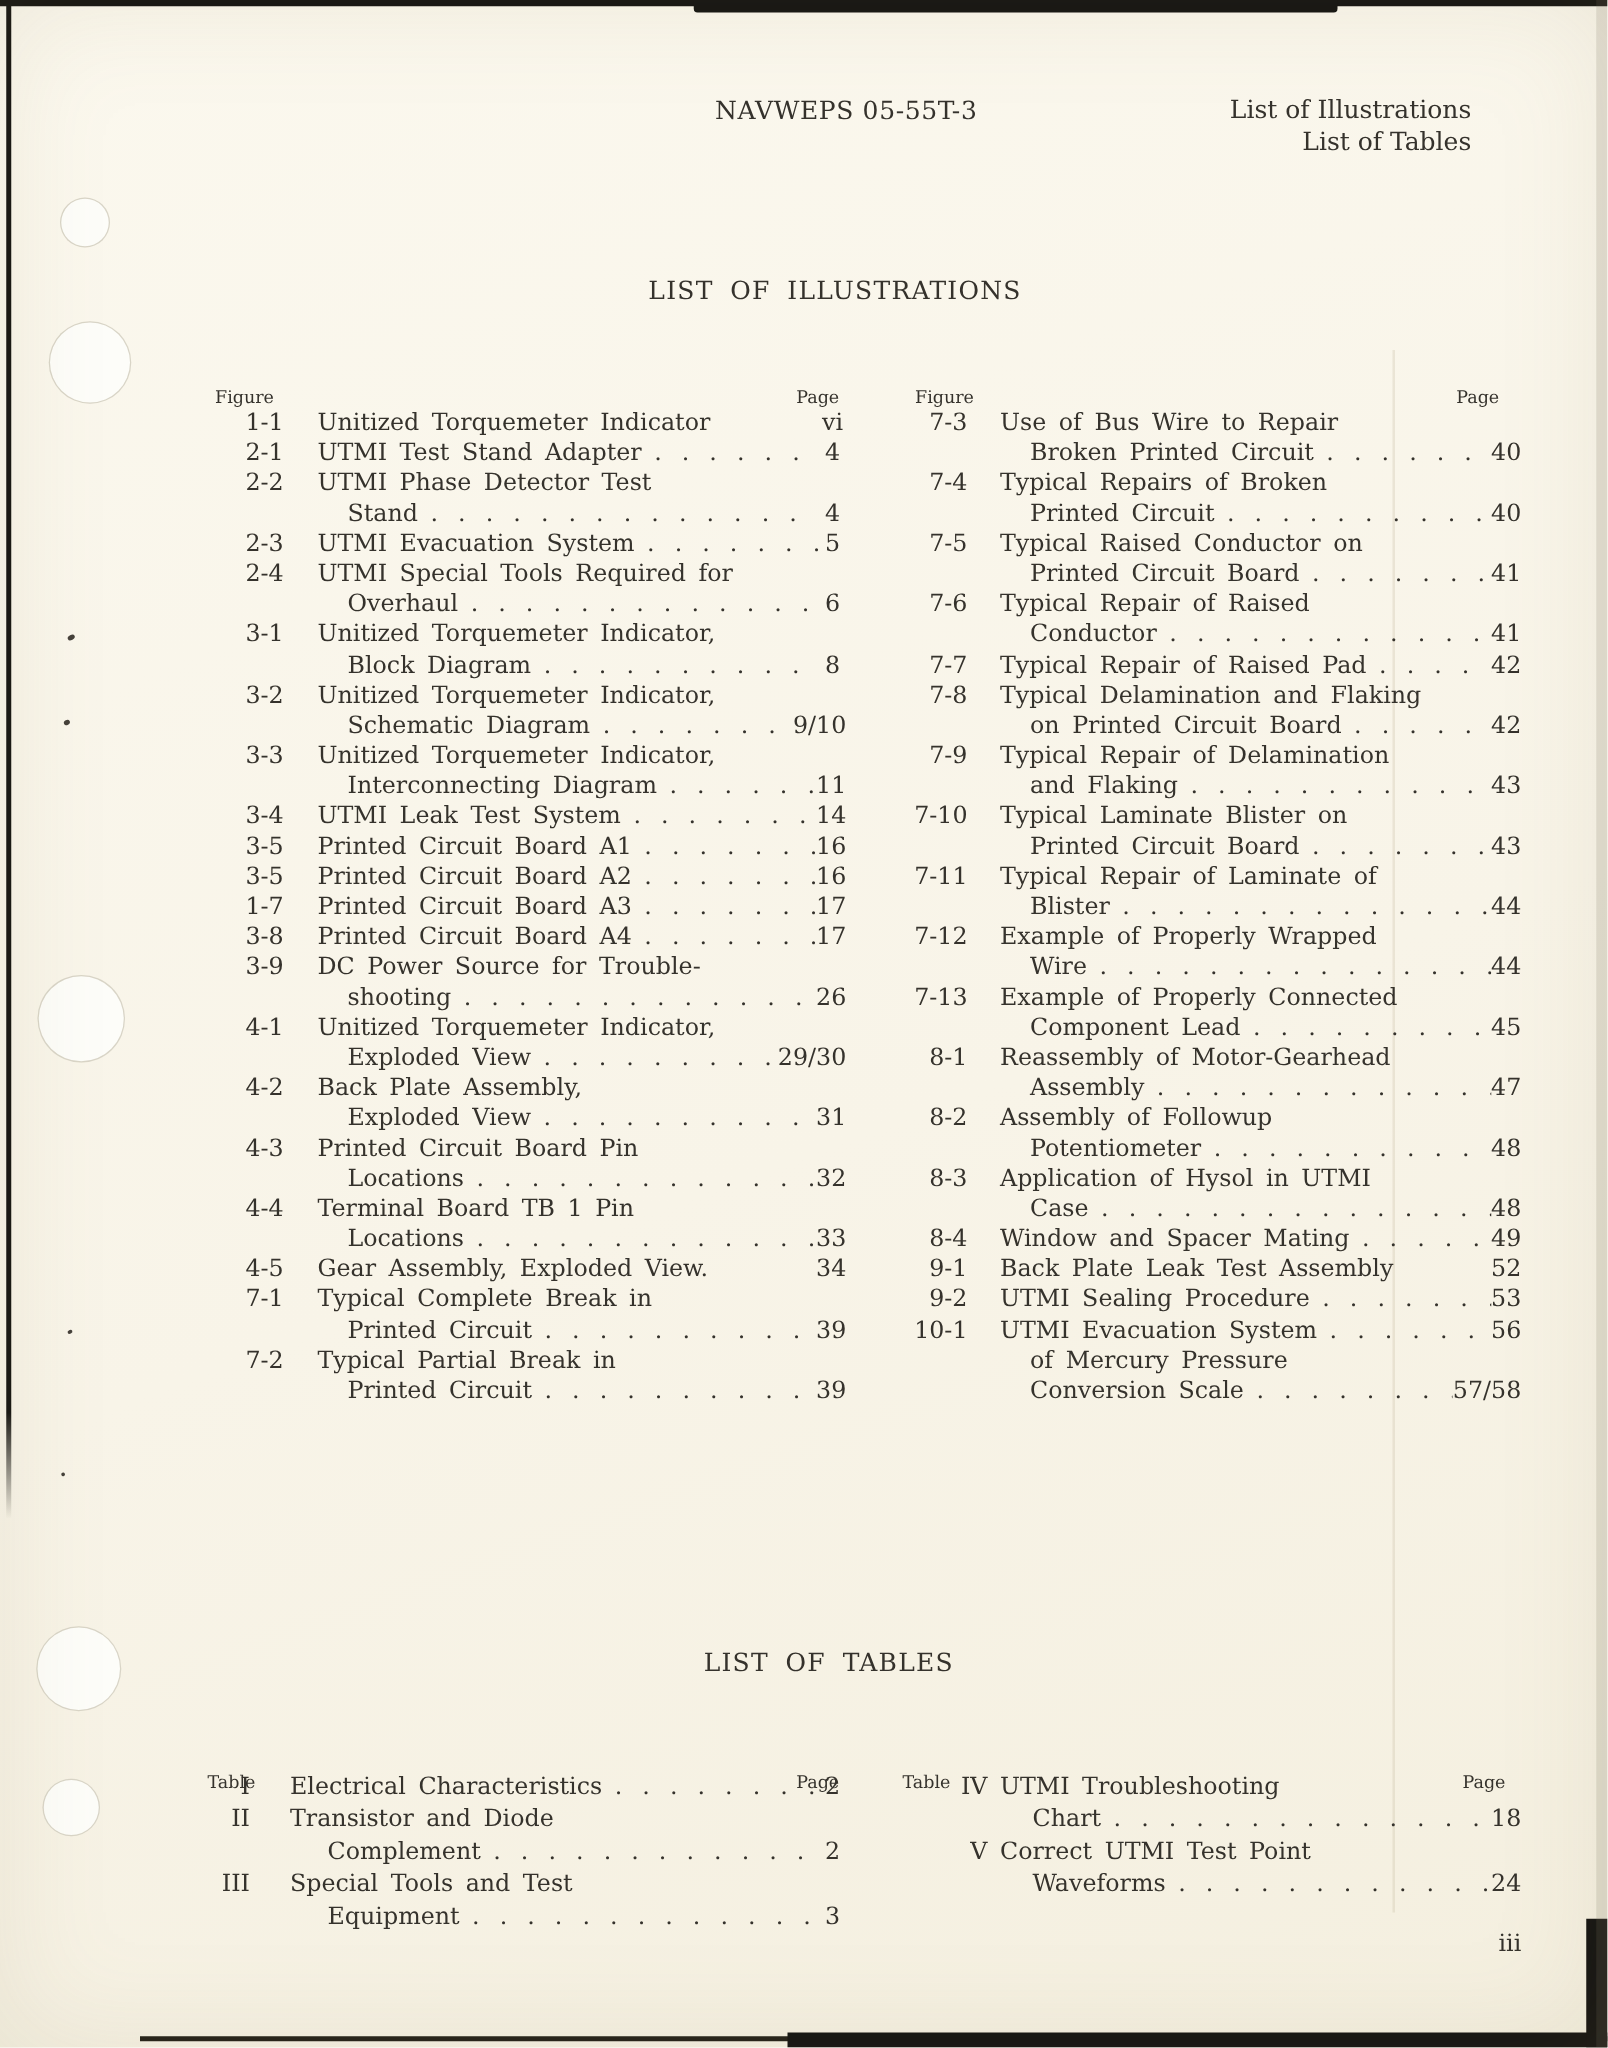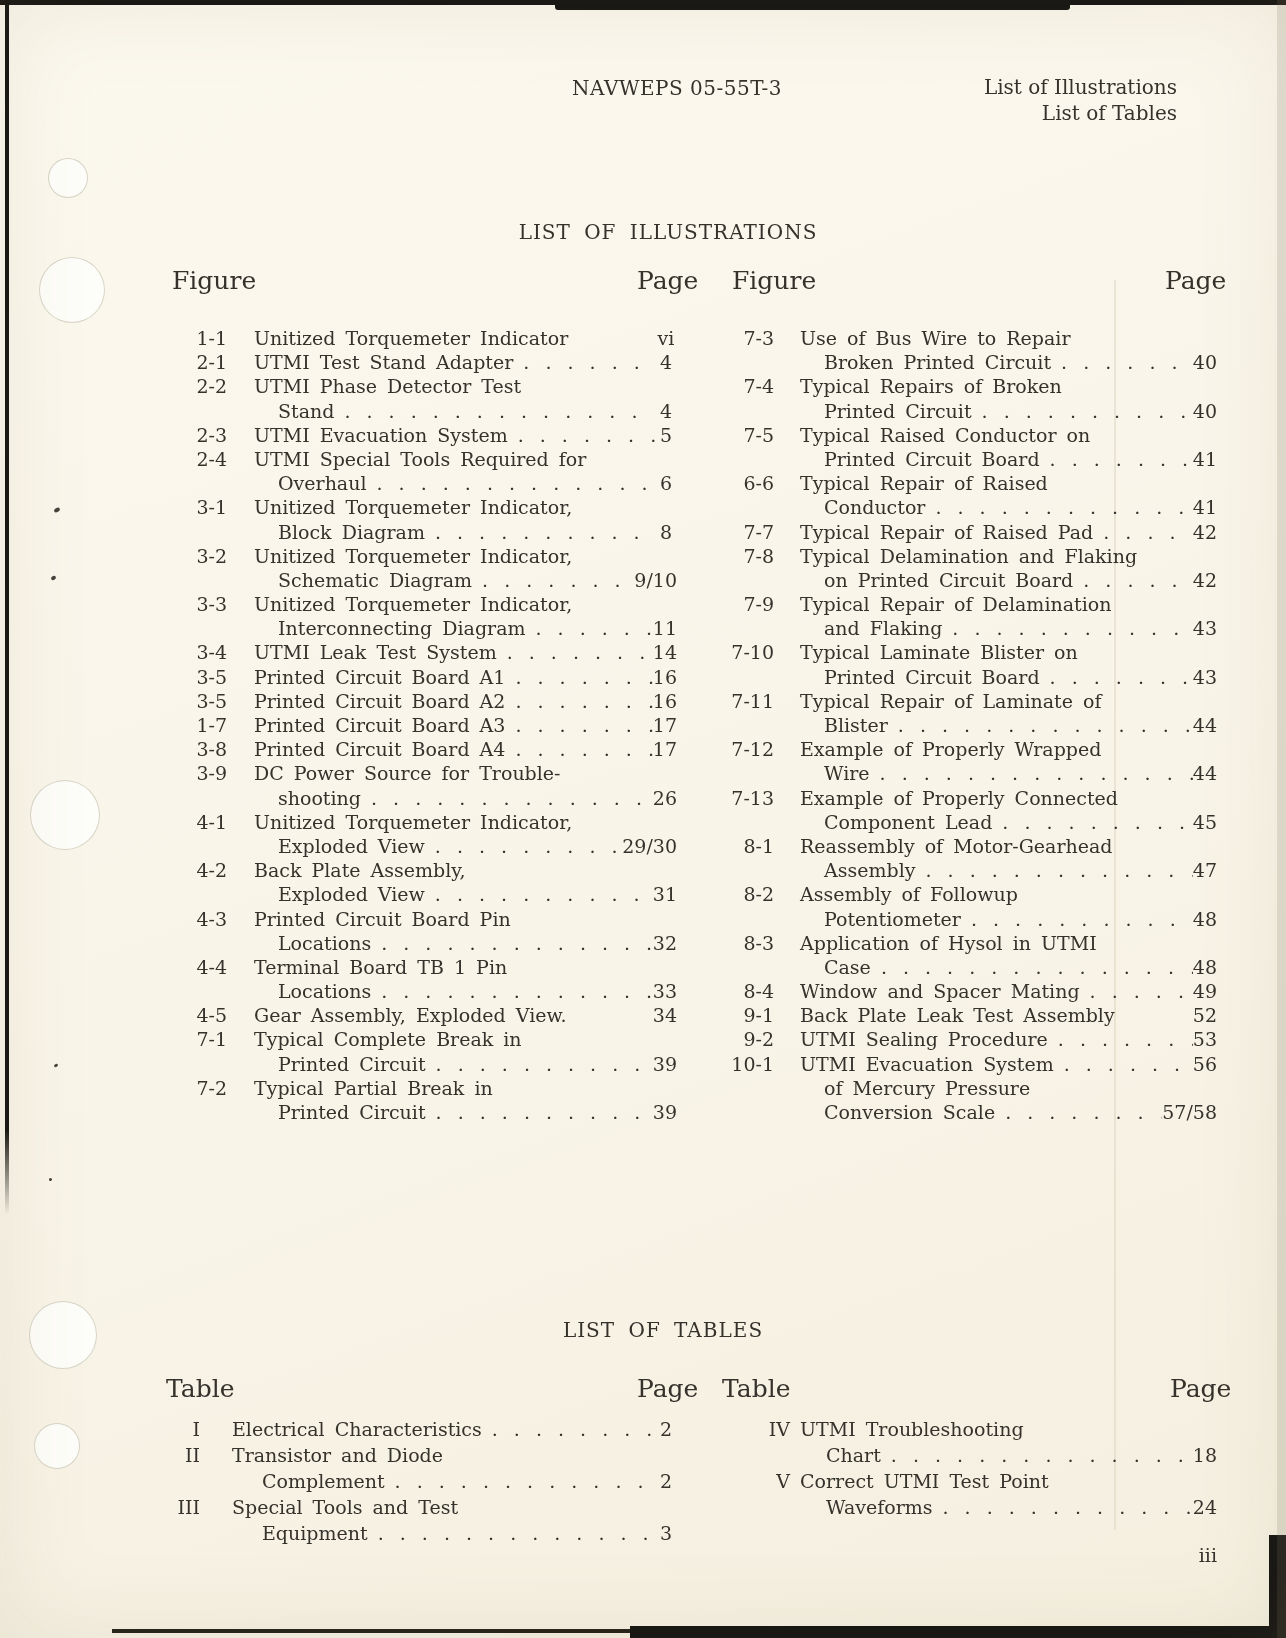--- a/index.html
+++ b/index.html
@@ -38,21 +38,21 @@
   
   .doc-number { position:absolute; top:76px; left:50%; margin-left:34px; transform:translateX(-50%);
     font-size:20px; letter-spacing:.5px; white-space:nowrap; }
   .header-right { position:absolute; top:74px; right:109px; text-align:right; font-size:20px; line-height:26px; white-space:nowrap; }
 
   .section-title { position:absolute; left:50%; transform:translateX(-50%);
     font-size:20px; letter-spacing:1px; word-spacing:6px; white-space:nowrap; }
   #illus-title { top:220px; margin-left:25px; }
   #tables-title { top:1318px; margin-left:20px; }
 
-  .colhead { position:absolute; font-size:25px; white-space:nowrap; }
+  .colhead { position:absolute; font-size:14px; white-space:nowrap;margin-top:44px; }
 
   
   .col { position:absolute; }
   .line { display:flex; align-items:baseline; height:24.2px; line-height:24.2px; font-size:19px; word-spacing:4px; }
   .num { flex:none; width:42px; text-align:right; white-space:pre; }
   .txt { flex:none; padding-left:27px; white-space:pre; }
   .cont .txt { padding-left:51px; }
   .leader { flex:1 1 0; min-width:0; overflow:hidden; white-space:nowrap; letter-spacing:3px; padding:0 4px 0 10px; }
   .pg { flex:none; text-align:center; min-width:22px; white-space:pre; }
 
@@ -308,21 +308,21 @@
       <span class="num">7-5</span>
       <span class="txt">Typical Raised Conductor on</span>
     </div>
     <div class="line cont">
       <span class="num"></span>
       <span class="txt">Printed Circuit Board</span>
       <span class="leader">. . . . . . . . . . . . . . . . . . . . . . . . . . . . . . . . . . . . . . . . </span>
       <span class="pg">41</span>
     </div>
     <div class="line">
-      <span class="num">6-6</span>
+      <span class="num">7-6</span>
       <span class="txt">Typical Repair of Raised</span>
     </div>
     <div class="line cont">
       <span class="num"></span>
       <span class="txt">Conductor</span>
       <span class="leader">. . . . . . . . . . . . . . . . . . . . . . . . . . . . . . . . . . . . . . . . </span>
       <span class="pg">41</span>
     </div>
     <div class="line">
       <span class="num">7-7</span>

